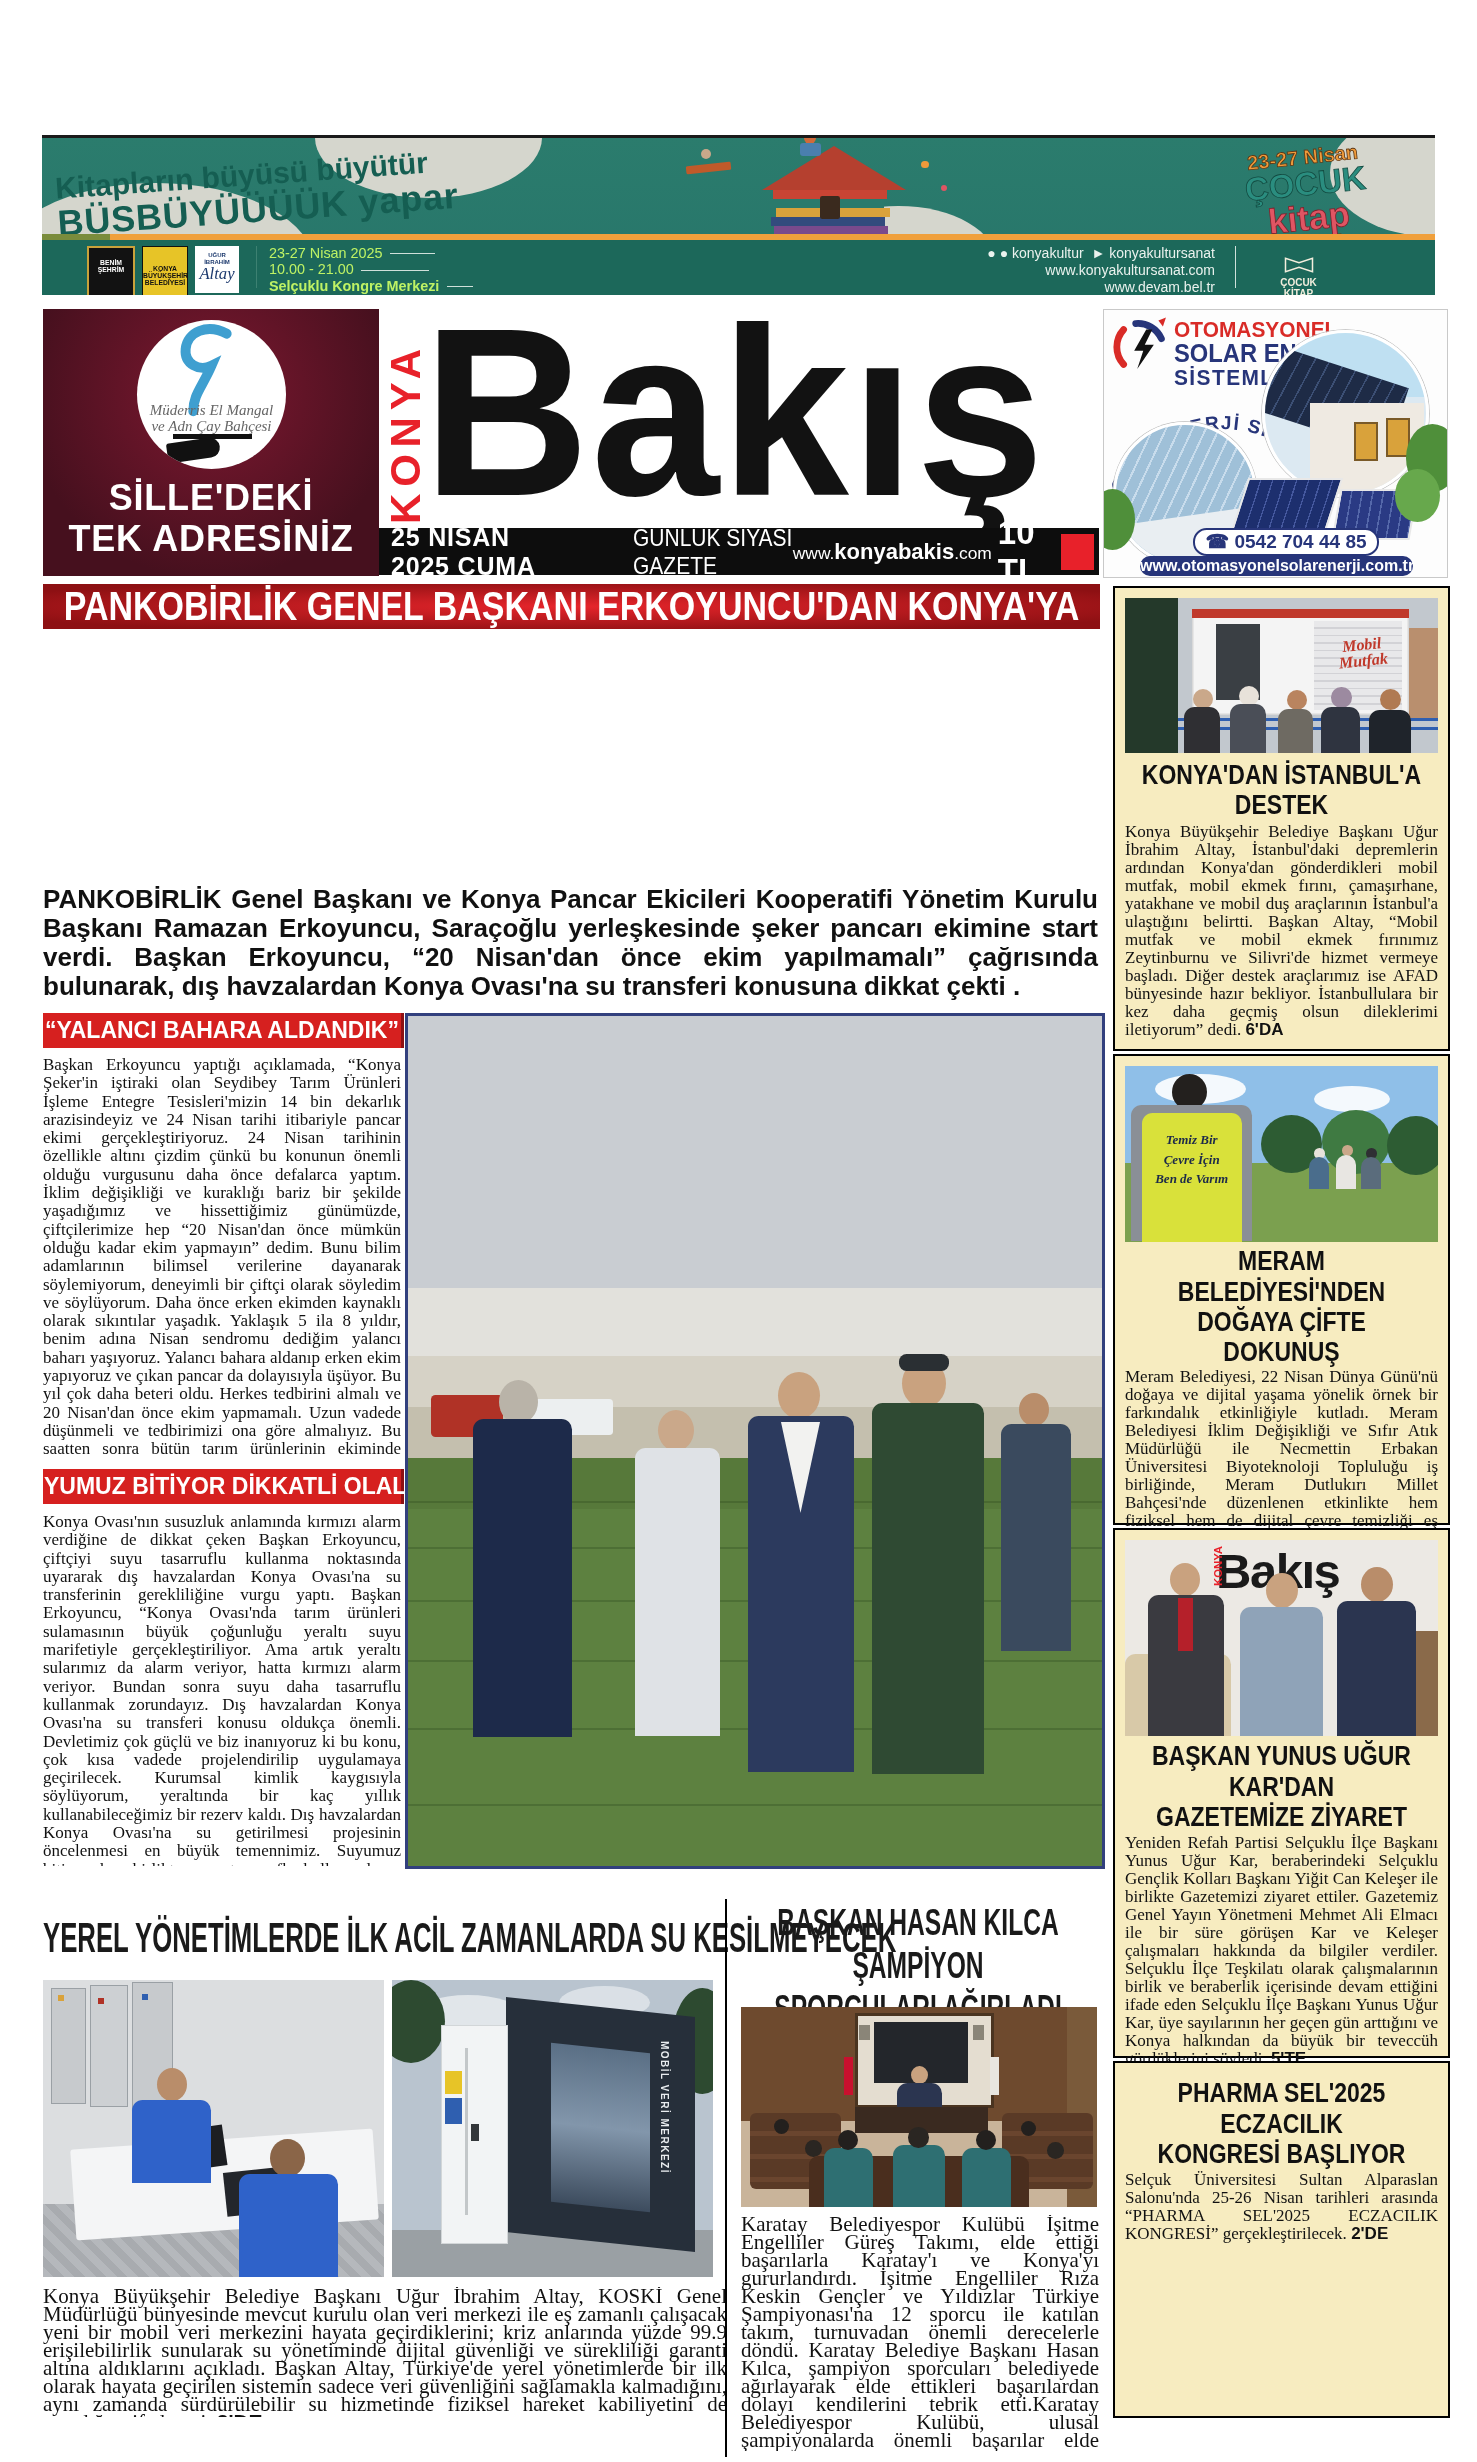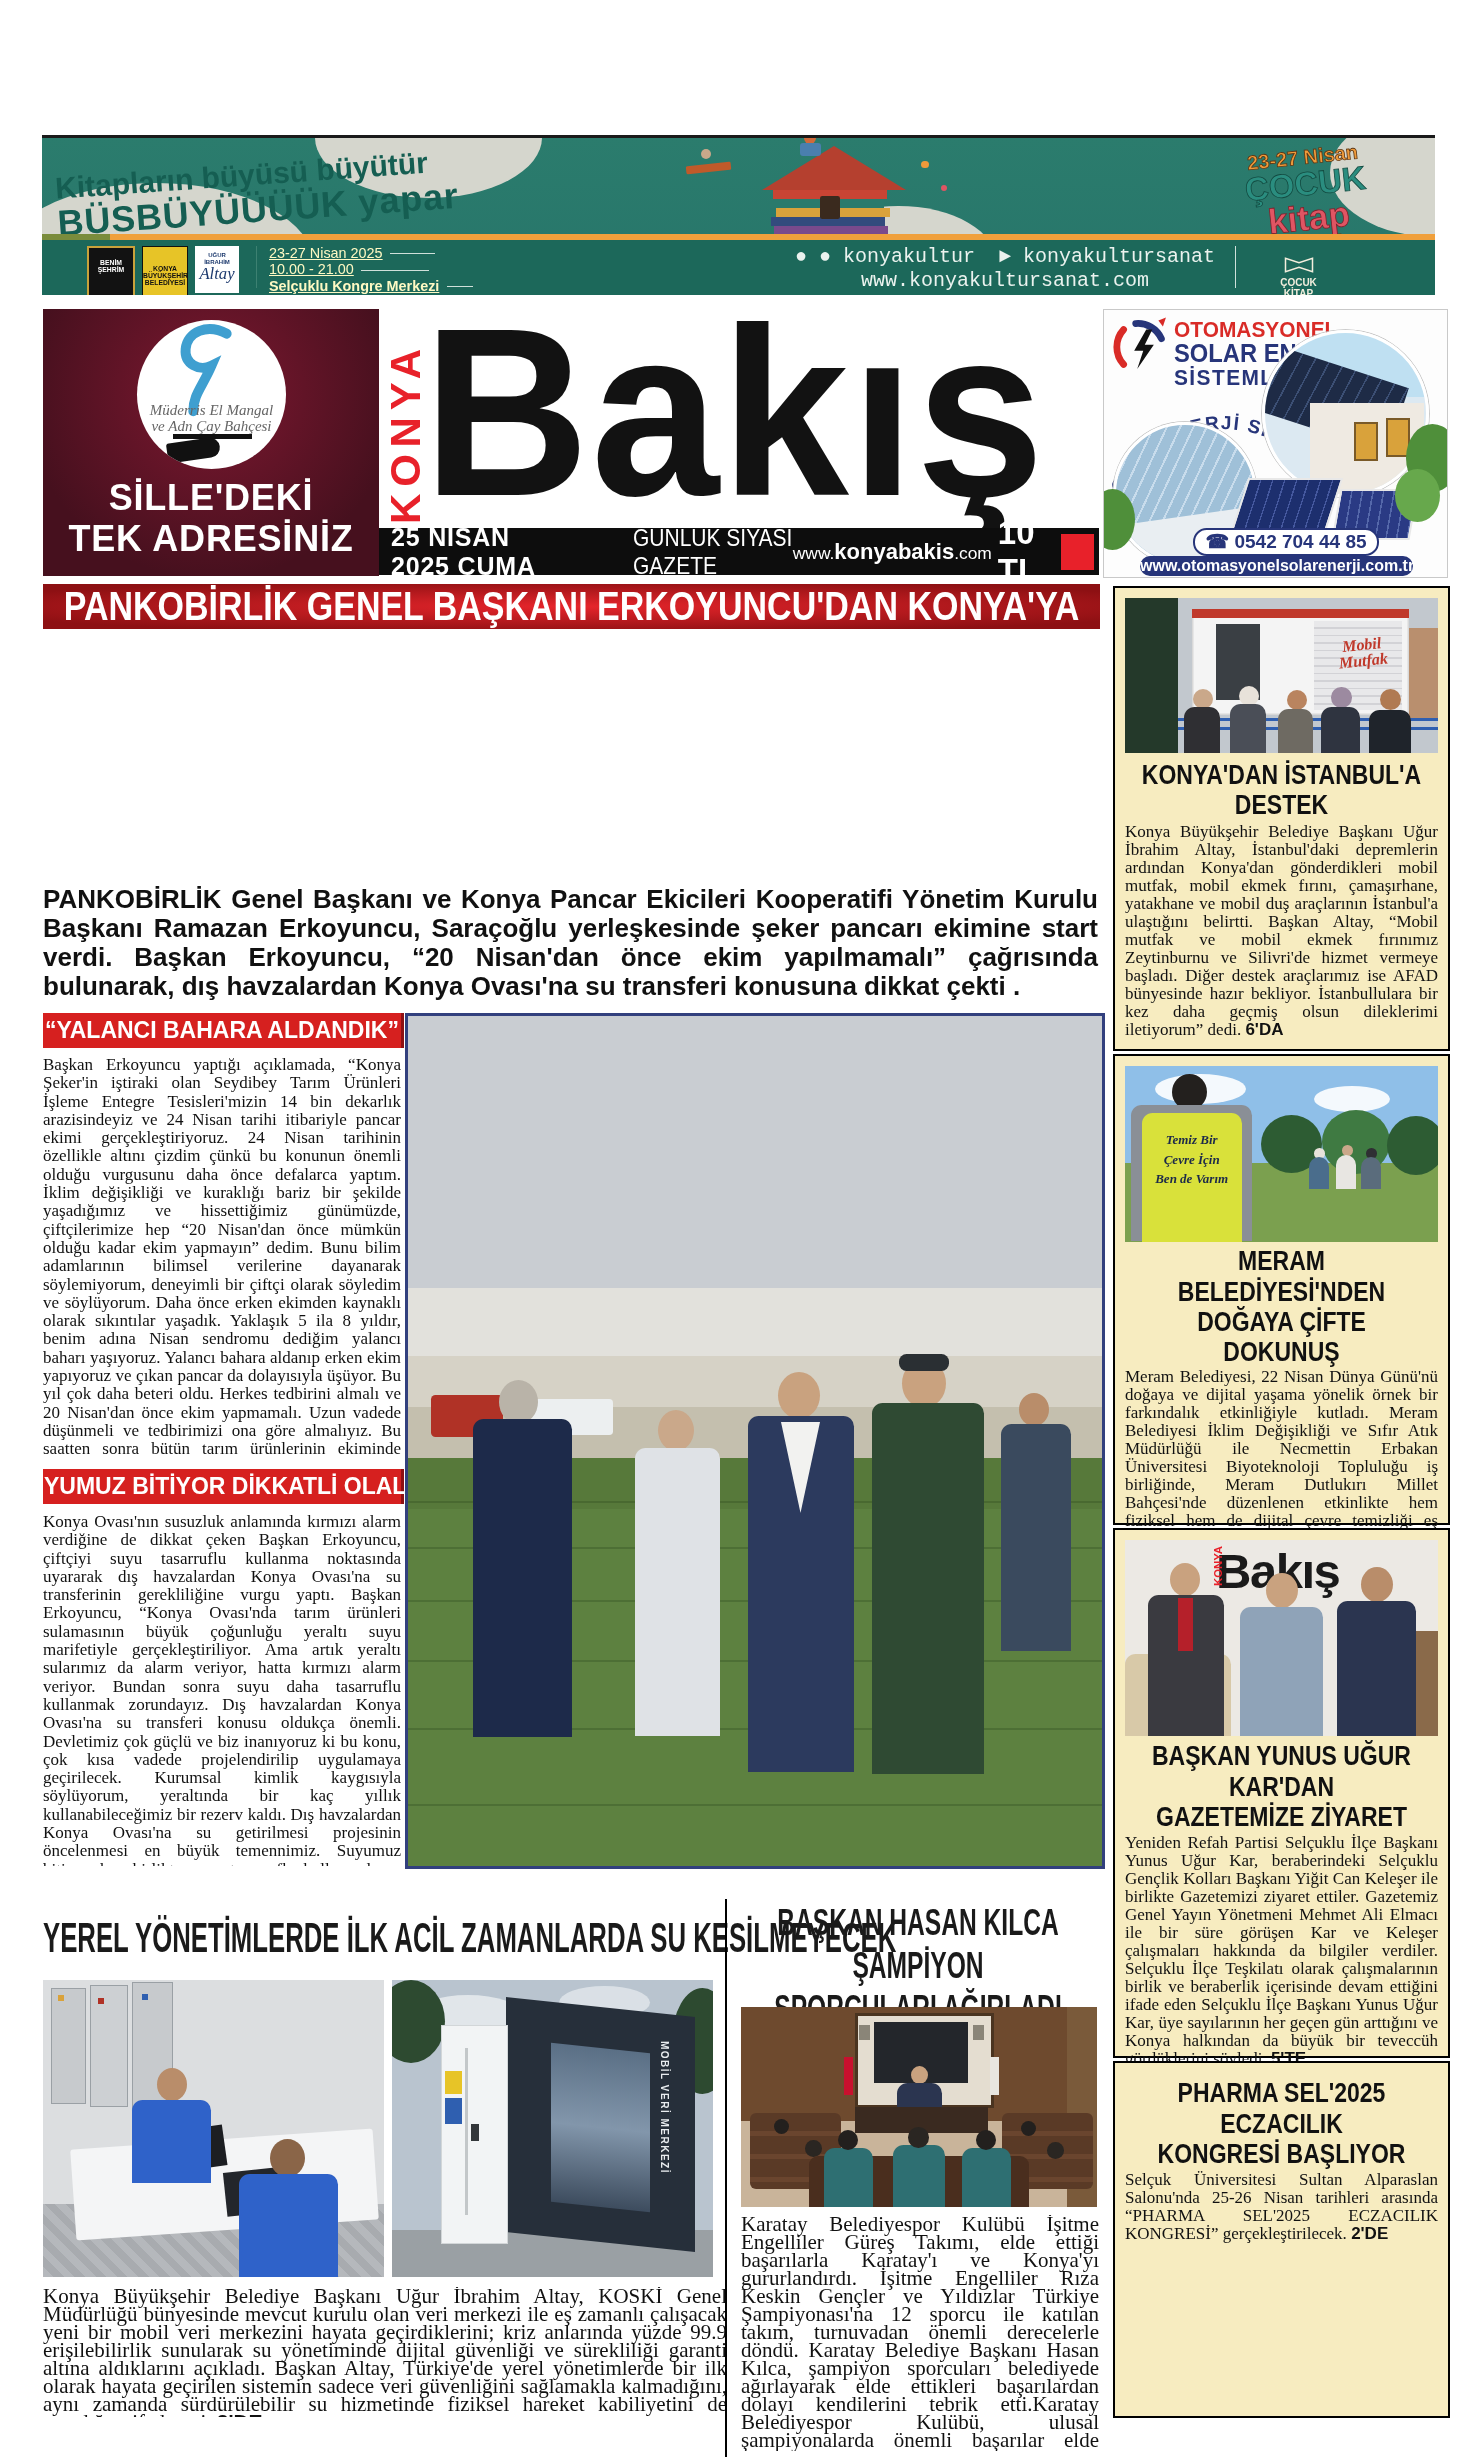--- a/index.html
+++ b/index.html
@@ -21,24 +21,24 @@
   .bookrow{position:absolute;height:9px;width:114px;}
   #evt{right:56px;top:9px;width:144px;text-align:center;transform:rotate(-6deg);line-height:1;}
   #evt .d{color:#ef9a3a;font-size:20px;font-weight:bold;-webkit-text-stroke:0.8px #5a3413;}
   #evt .c{color:#2a8d7f;font-size:33px;font-weight:bold;-webkit-text-stroke:0.8px #134a40;}
   #evt .k{color:#e05563;font-size:35px;font-weight:bold;-webkit-text-stroke:0.8px #7e1f2a;}
   #evt .g{color:#ef9a3a;font-size:19px;font-weight:bold;-webkit-text-stroke:0.8px #5a3413;}
   #orangebar{left:0;bottom:55px;width:100%;height:6px;background:#f0a03c;}
   #orangebar .olive{position:absolute;left:0;top:0;width:68px;height:6px;background:#7a8c3c;}
   #bstrip{left:0;bottom:0;width:100%;height:55px;background:#1c685a;}
   .logobox{position:absolute;top:6px;width:44px;height:42px;font-size:6.8px;line-height:1.05;text-align:center;overflow:hidden;}
-  #bstrip .info{position:absolute;left:227px;top:4.5px;color:#fef9c3;font-size:14.4px;line-height:1.15;text-decoration:underline;}
+  #bstrip .info{position:absolute;left:227px;top:4.5px;color:#bef264;font-size:14.4px;line-height:1.15;}
   #bstrip .info .dash{display:inline-block;width:45px;border-top:1.5px solid #cfe0da;vertical-align:middle;margin-left:7.6px;}
   #bstrip .vline{position:absolute;left:214px;top:6px;height:42px;border-left:1.5px solid #3d8172;}
-  #bstrip .social{position:absolute;right:220px;top:5.3px;text-align:center;color:#eaf2ee;font-size:20px;line-height:1.2;font-family:Liberation Mono, monospace;}
+  #bstrip .social{position:absolute;right:220px;top:5.3px;text-align:right;color:#eaf2ee;font-size:14px;line-height:1.2;}
   #bstrip .vline2{position:absolute;right:199px;top:6px;height:42px;border-left:1.5px solid #cfe0da;}
   #bstrip .cklogo{position:absolute;right:114px;top:3.8px;color:#f3eedd;font-size:10px;font-weight:bold;text-align:center;line-height:1.1;}
 
   
   #leftad{left:43px;top:309px;width:336px;height:267px;background:radial-gradient(circle at 50% 32%,#7d1830,#46101e 75%);overflow:hidden;}
   #leftad .circ{position:absolute;left:94px;top:10.6px;width:149px;height:149px;background:#fff;border-radius:50%;overflow:hidden;}
   #leftad .script{position:absolute;left:0;top:82px;width:149px;text-align:center;font-family:Liberation Serif, serif;font-style:italic;font-size:15px;color:#666;line-height:1.1;}
   #leftad .tray{position:absolute;left:36px;top:114px;width:79px;height:5.3px;background:#111;}
   #leftad .hand{position:absolute;left:30px;top:120px;width:53px;height:20px;background:#111;border-radius:3px 10.6px 10.6px 3px;transform:rotate(-8deg);}
   #leftad .t1{position:absolute;left:0;top:168px;width:336px;text-align:center;color:#fff;font-size:36px;font-weight:bold;letter-spacing:0.8px;}

